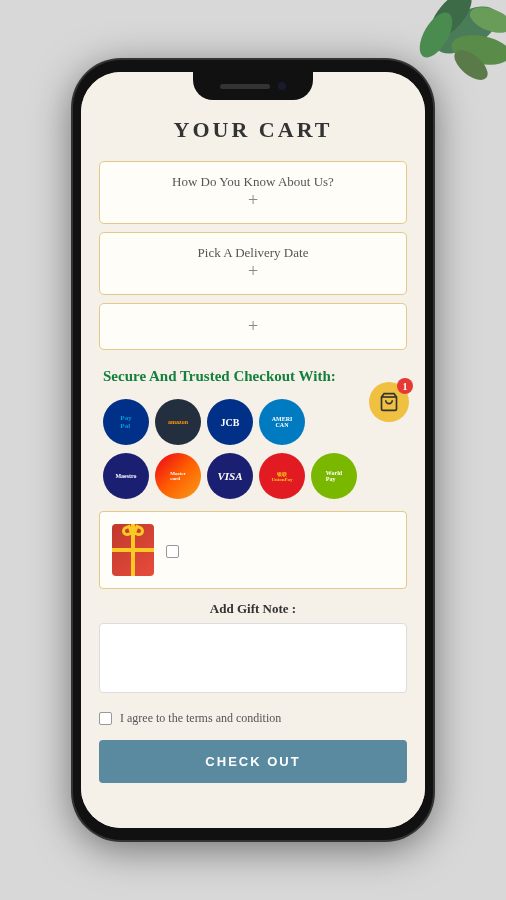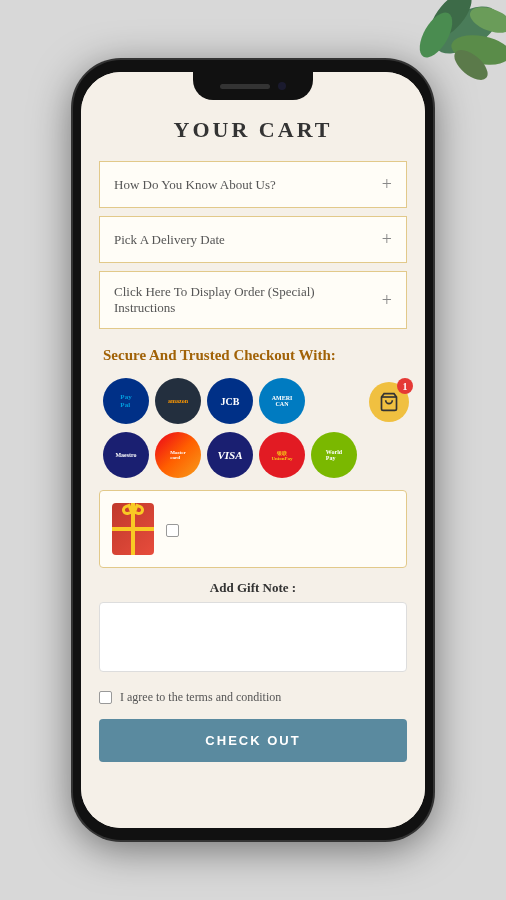--- a/index.html
+++ b/index.html
@@ -77,28 +77,29 @@
       font-size: 22px;
       font-weight: 700;
       letter-spacing: 3px;
       color: #333;
       margin-bottom: 18px;
       margin-top: 10px;
     }
 
     .accordion-item {
       border: 1px solid #e2c98a;
-      border-radius: 0;
+      border-radius: 5px;
       background: #fffdf7;
       margin-bottom: 8px;
       padding: 12px 14px;
       display: flex;
       align-items: center;
       justify-content: space-between;
       cursor: pointer;
+      flex-direction: column;
     }
 
     .accordion-label {
       font-size: 13px;
       color: #555;
     }
 
     .accordion-icon {
       font-size: 18px;
       color: #888;
@@ -106,21 +107,21 @@
     }
 
     .secure-section {
       margin-top: 16px;
       padding: 0 4px;
     }
 
     .secure-title {
       font-size: 15px;
       font-weight: 700;
-      color: #a16207;
+      color: #15803d;
       margin-bottom: 12px;
       line-height: 1.4;
     }
 
     .payment-icons-row {
       display: flex;
       gap: 6px;
       margin-bottom: 8px;
       flex-wrap: wrap;
     }
@@ -351,21 +352,20 @@
             <span class="accordion-label">How Do You Know About Us?</span>
             <span class="accordion-icon">+</span>
           </div>
 
           <div class="accordion-item">
             <span class="accordion-label">Pick A Delivery Date</span>
             <span class="accordion-icon">+</span>
           </div>
 
           <div class="accordion-item">
-            <span class="accordion-label">Click Here To Display Order (Special)<br>Instructions</span>
             <span class="accordion-icon">+</span>
           </div>
 
         </div>
 
         
         <div class="secure-section">
           <p class="secure-title">Secure And Trusted Checkout With:</p>
 
           <div class="payment-icons-row">

